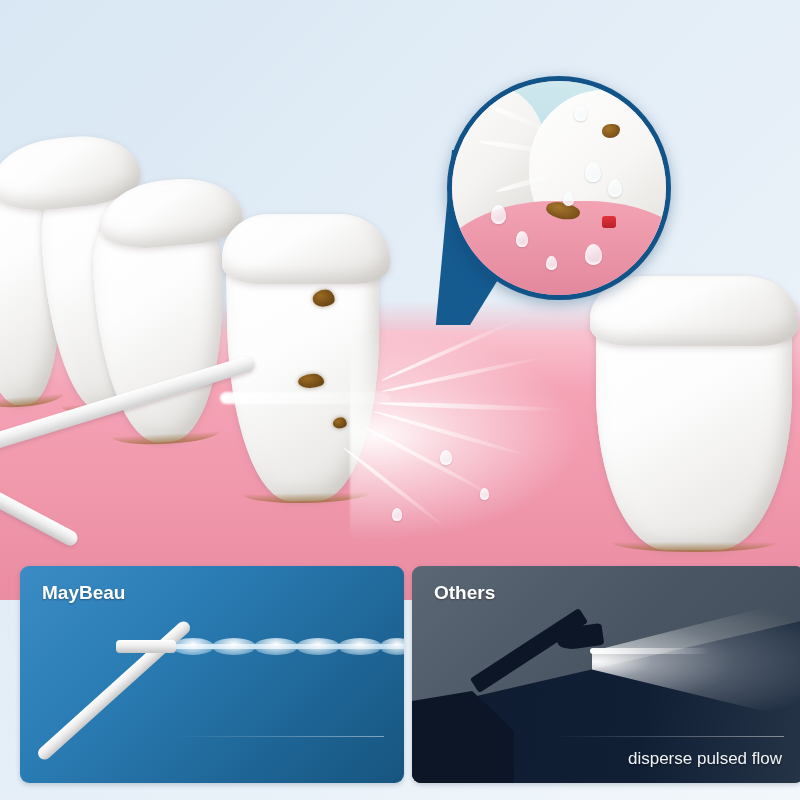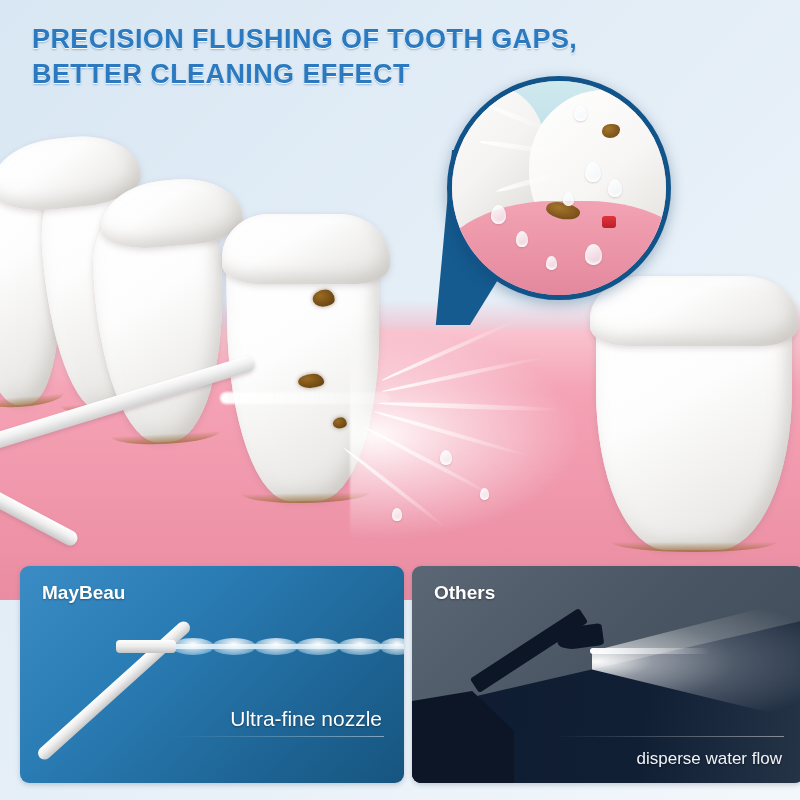--- a/index.html
+++ b/index.html
@@ -201,22 +201,20 @@
     position:absolute;left:178px;top:82px;width:120px;height:6px;z-index:4;
     background:linear-gradient(90deg,#ffffff,rgba(255,255,255,0));
     border-radius:4px;
   }
 </style>
 </head>
 <body>
 
 <div id="stage">
 
-  <div class="headline">PRECISION FLUSHING OF TOOTH GAPS,
-BETTER CLEANING EFFECT</div>
 
   <div>
 
     <div class="gum-edge"></div>
     <div class="gum-wedge"></div>
     <div class="gum"></div>
 
     <div class="tooth" style="left:-34px;top:170px;width:96px;height:235px;border-radius:36% 34% 46% 44%/30% 30% 68% 70%;transform:rotate(-5deg);">
       <div class="stain-edge"></div>
     </div>
@@ -298,28 +296,27 @@
       <div class="lp-nozzle2"></div>
       <div class="pulse-line"></div>
       <span class="pulse" style="left:152px;width:42px;"></span>
       <span class="pulse" style="left:192px;width:44px;"></span>
       <span class="pulse" style="left:234px;width:44px;"></span>
       <span class="pulse" style="left:276px;width:44px;"></span>
       <span class="pulse" style="left:318px;width:44px;"></span>
       <span class="pulse" style="left:360px;width:34px;"></span>
       <div class="brand">MayBeau</div>
       <div class="cap-rule" style="right:20px;width:210px;"></div>
-      <div class="cap-main">Ultra-fine nozzle</div>
     </div>
 
     <div class="panel panel-right">
       <div class="rp-spray"></div>
       <div class="rp-spray-core"></div>
       <div class="rp-handle"></div>
       <div class="rp-stem"></div>
       <div class="rp-tip"></div>
       <div class="brand">Others</div>
       <div class="cap-rule" style="right:20px;width:230px;"></div>
-      <div class="cap-sub">disperse water flow</div>
+      <div class="cap-sub">disperse pulsed flow</div>
     </div>
   </div>
 
 </div>
 
 </body></html>

